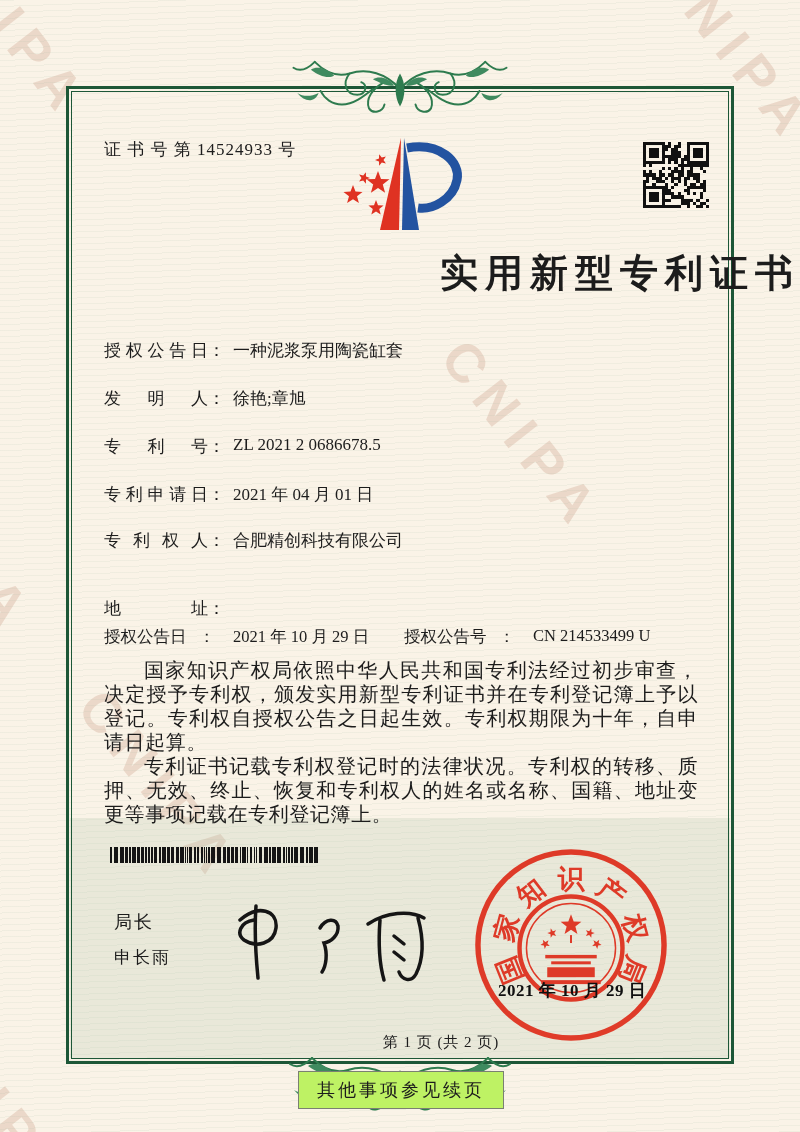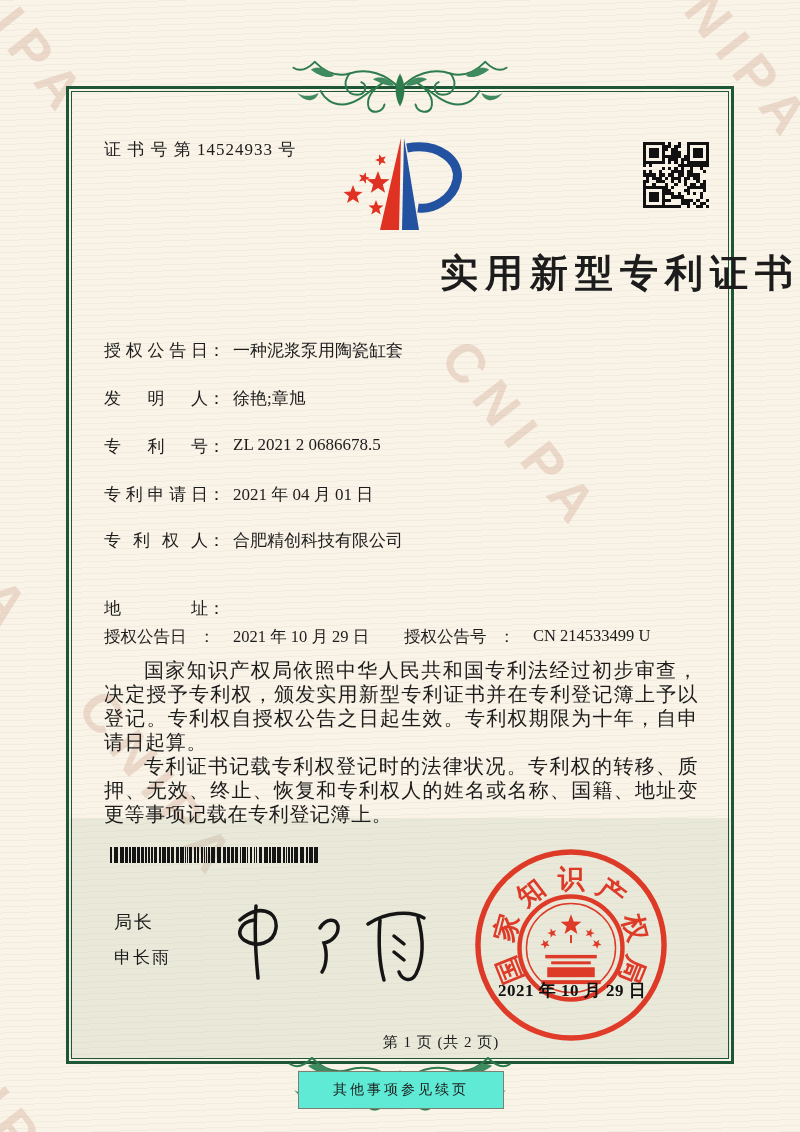--- a/index.html
+++ b/index.html
@@ -38,21 +38,21 @@
   .paras p{margin:0;text-indent:2em;}
   .barcode{position:absolute;left:110px;top:847px;width:212px;height:16px;}
   .signer-title{position:absolute;left:114px;top:910px;font-size:18px;letter-spacing:2px;}
   .signer-name{position:absolute;left:114px;top:946px;font-size:17px;letter-spacing:2px;}
   .signature{position:absolute;left:228px;top:888px;width:210px;height:100px;}
   .seal{position:absolute;left:472px;top:846px;width:198px;height:198px;}
   .seal-date{position:absolute;left:496px;top:979px;width:152px;font-size:17px;font-weight:700;
              letter-spacing:0.5px;color:#101010;text-align:center;z-index:5;}
   .page-num{position:absolute;left:0;top:1033px;width:100%;text-align:center;font-size:15px;letter-spacing:1px;padding-left:41px;}
   .cont-box{position:absolute;left:298px;top:1071px;width:204px;height:36px;border:1px solid #7a8072;
-            background:#5eead4;display:flex;align-items:center;justify-content:center;font-size:14px;
+            background:#bef264;display:flex;align-items:center;justify-content:center;font-size:18px;
             letter-spacing:3px;z-index:3;}
 </style>
 </head>
 <body>
 
 <div class="page">
 
   <div class="wm" style="left:-35px;top:-85px">CNIPA</div>
   <div class="wm" style="left:690px;top:-60px">CNIPA</div>
   <div class="wm" style="left:478px;top:328px">CNIPA</div>

